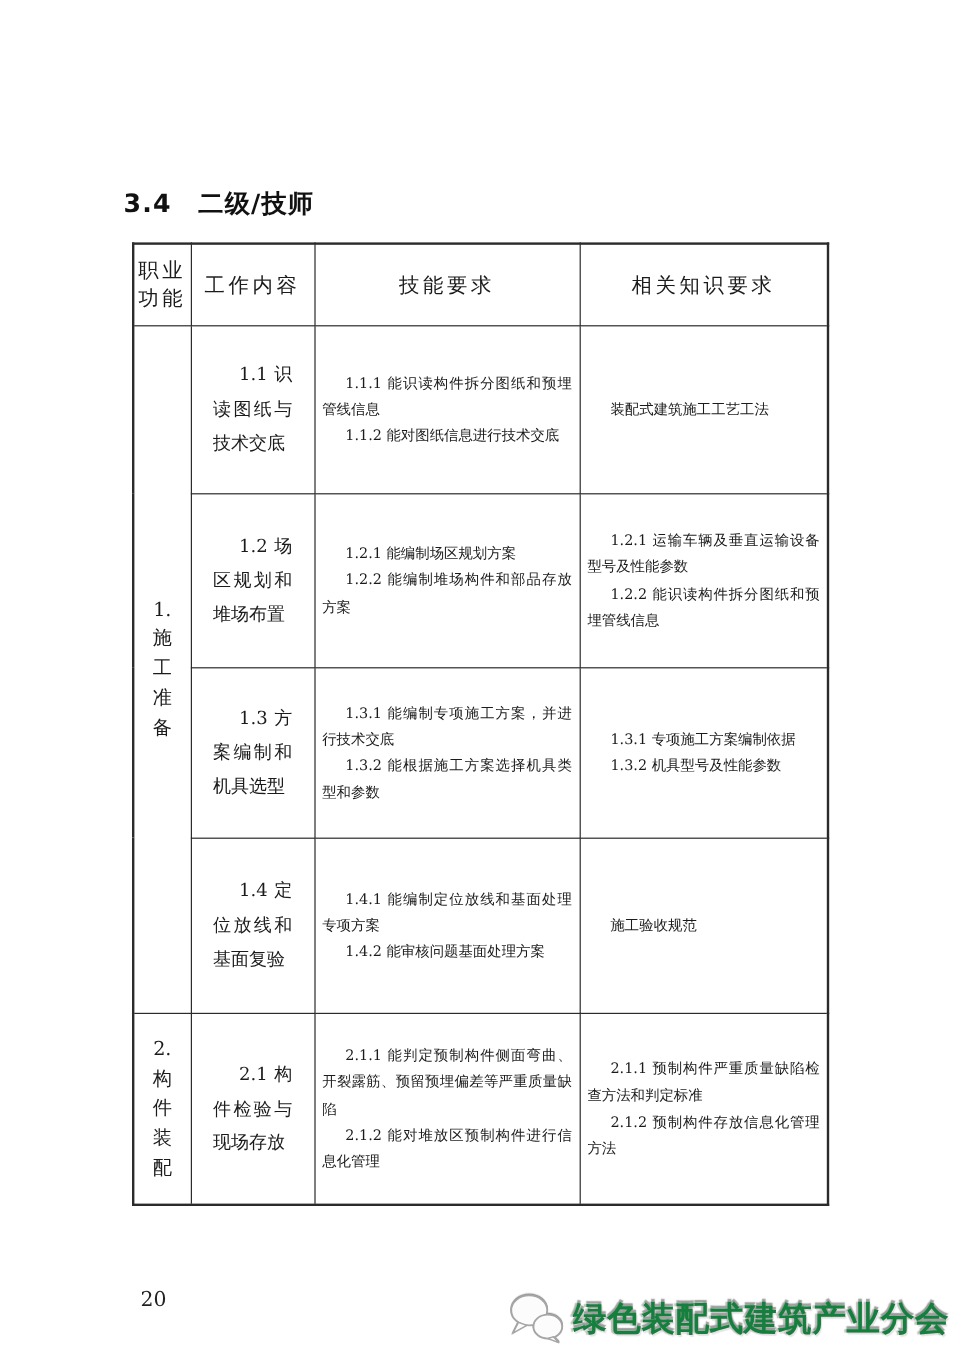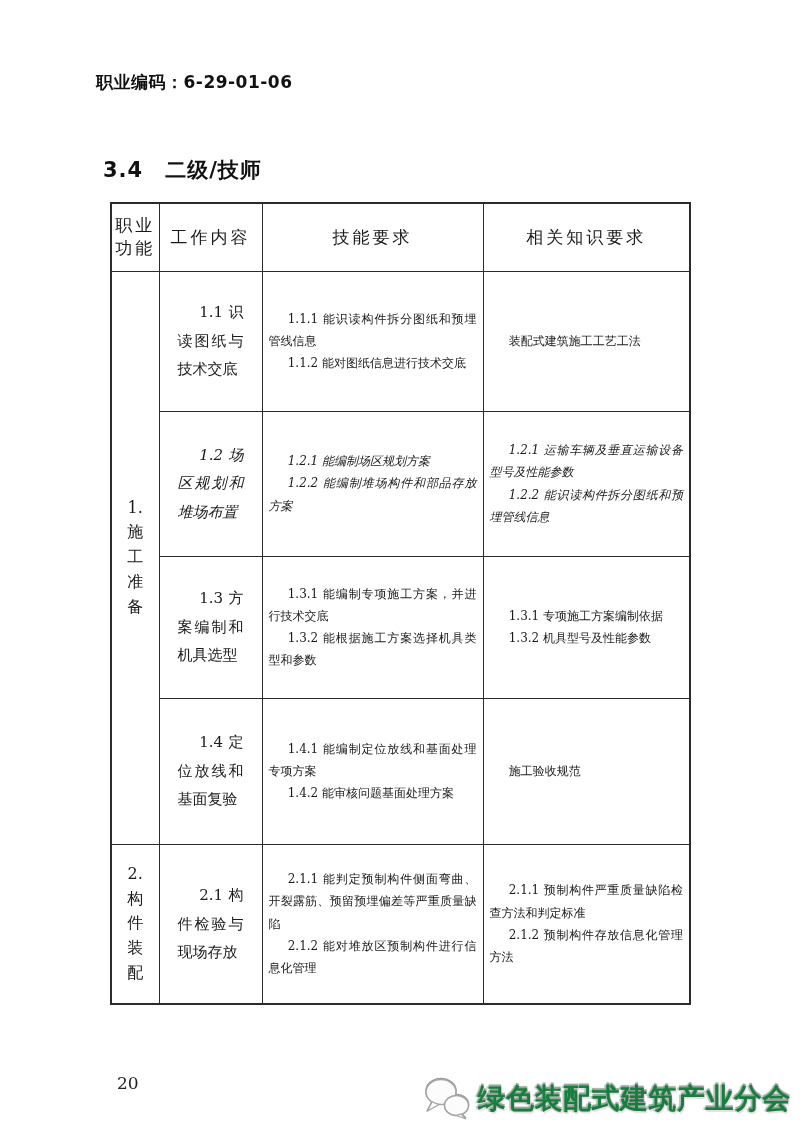--- a/index.html
+++ b/index.html
@@ -35,21 +35,21 @@
     border: 2px solid #2b2b2b;
     background: #fff;
   }
   table.std th, table.std td {
     border: 1px solid #2b2b2b;
     vertical-align: middle;
     padding: 4px 6px;
   }
   tr.rh  { height: 68px; margin-top: 35px; }
   tr.r1  { height: 140px; }
-  tr.r2  { height: 145px; font-style: italic; }
+  tr.r2  { height: 145px; }
   tr.r3  { height: 142px; }
   tr.r4  { height: 146px; }
   tr.r5  { height: 160px; }
 
   table.std th {
     font-weight: normal; font-size: 17px;
     text-align: center; letter-spacing: 3px;
     padding: 2px;
   }
   td.func { text-align: center; padding: 2px; }
@@ -86,21 +86,20 @@
     white-space: nowrap;
   }
   .brand-icon { display: inline-block; width: 46px; height: 42px;
     filter: drop-shadow(0 -1px 0 #9a9a9a); }
 </style>
 </head>
 <body>
 
 <div class="page">
 
-  <div class="occupation-code">职业编码：6-29-01-06</div>
 
   <div class="section-title">3.4　二级/技师</div>
 
   <table class="std">
     <colgroup>
       <col style="width:48px">
         <col style="width:103px">
         <col style="width:221px">
         <col style="width:207px">
     </colgroup>

